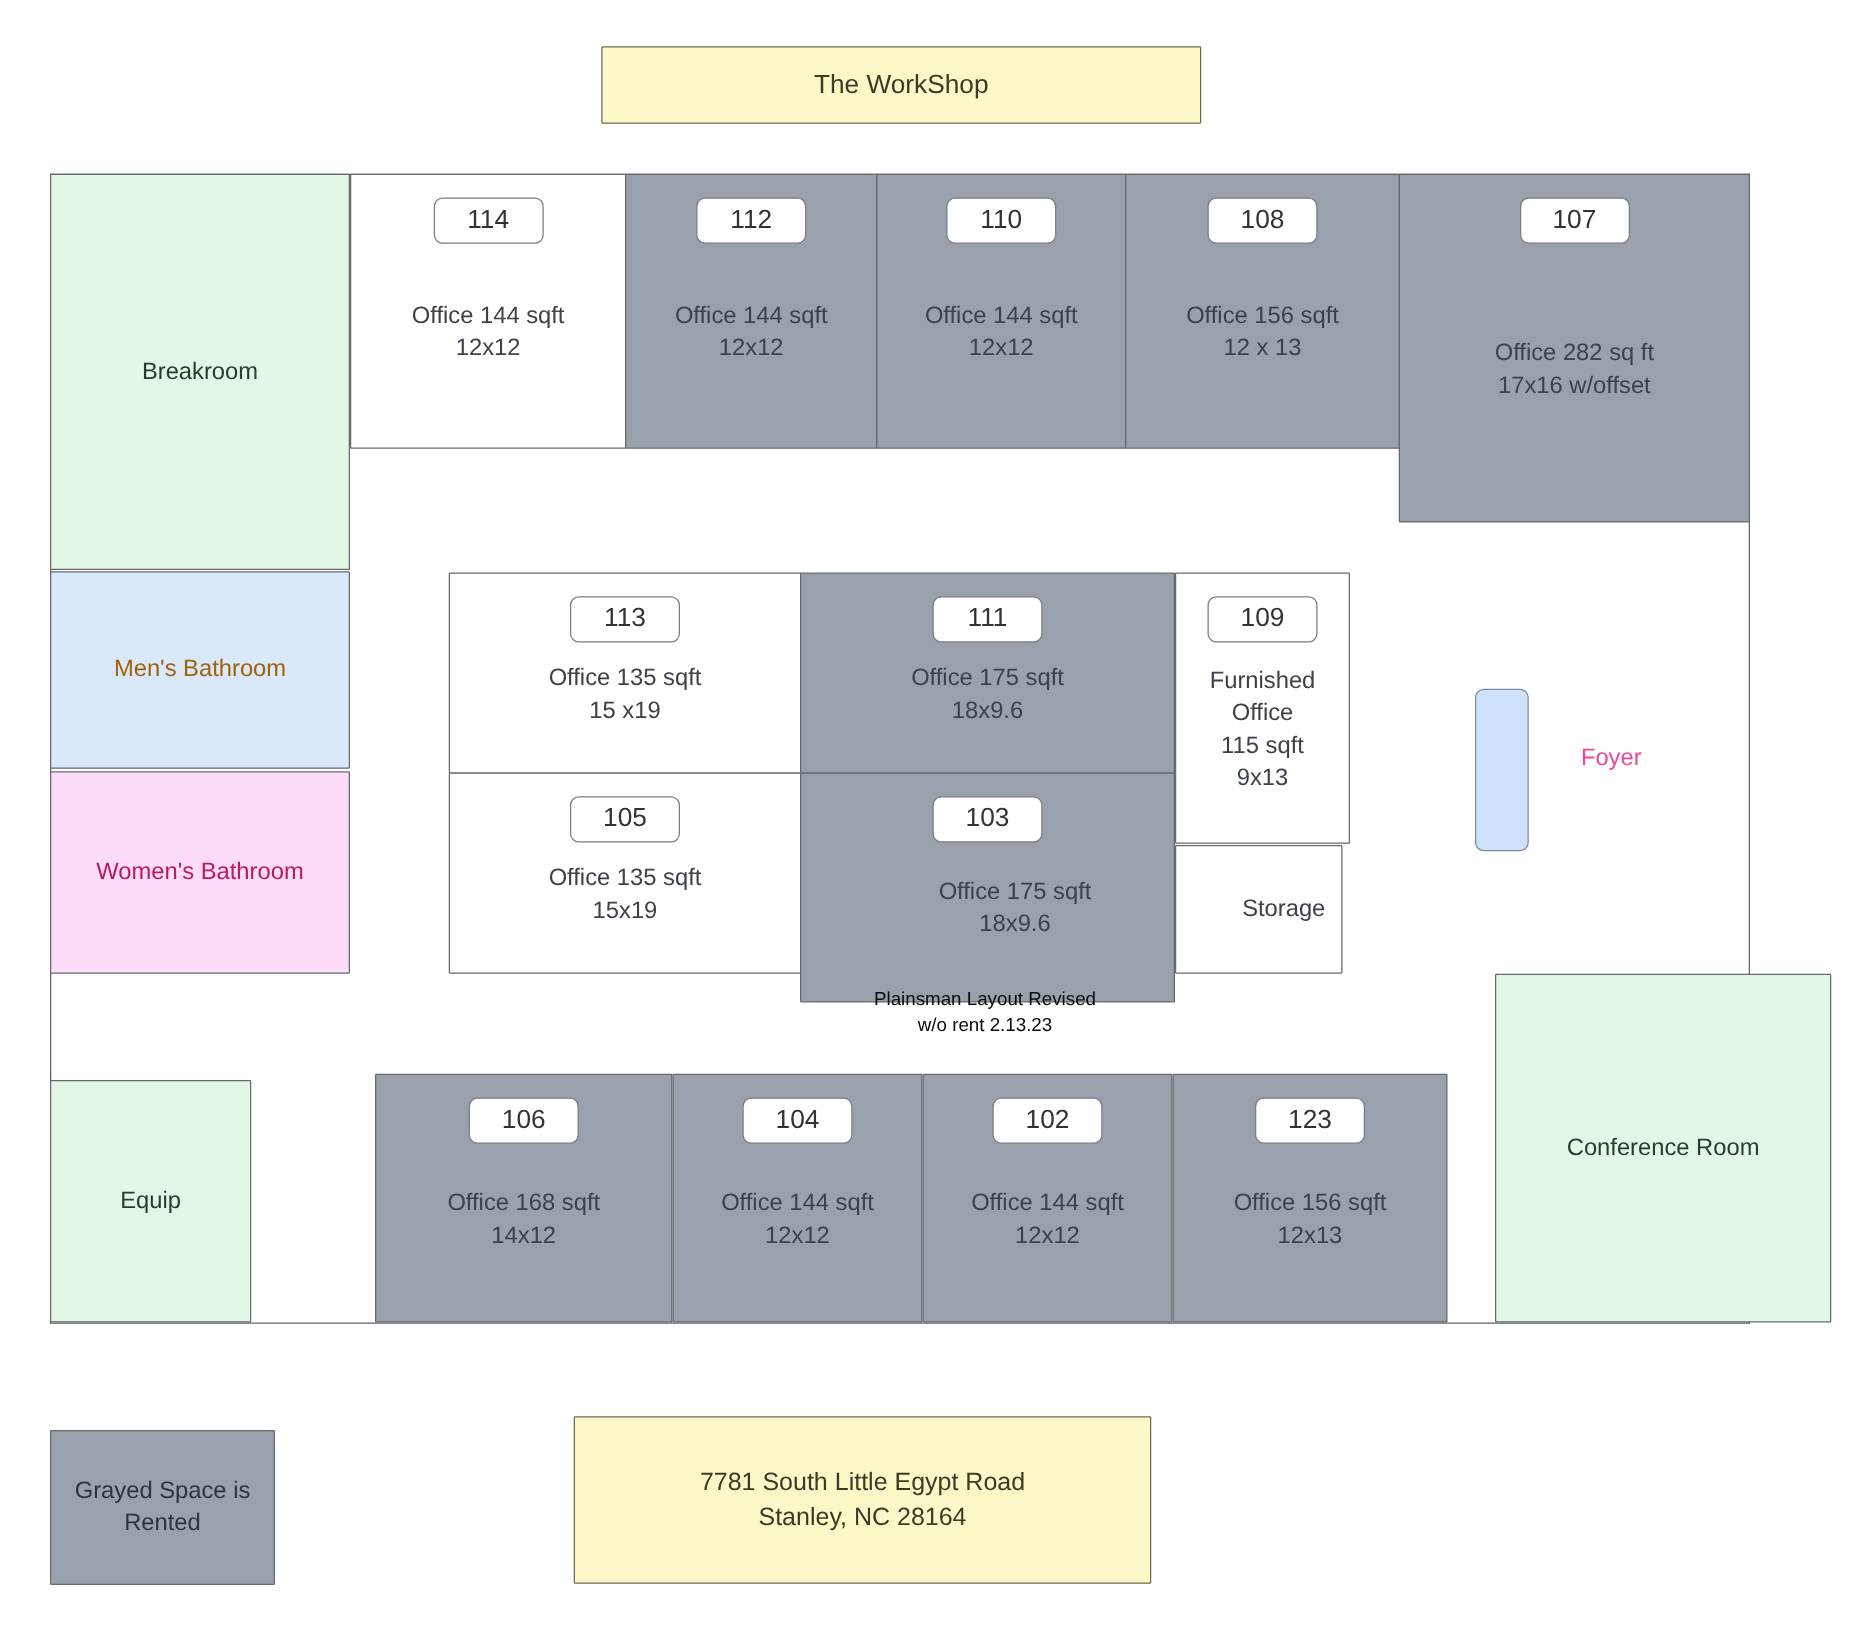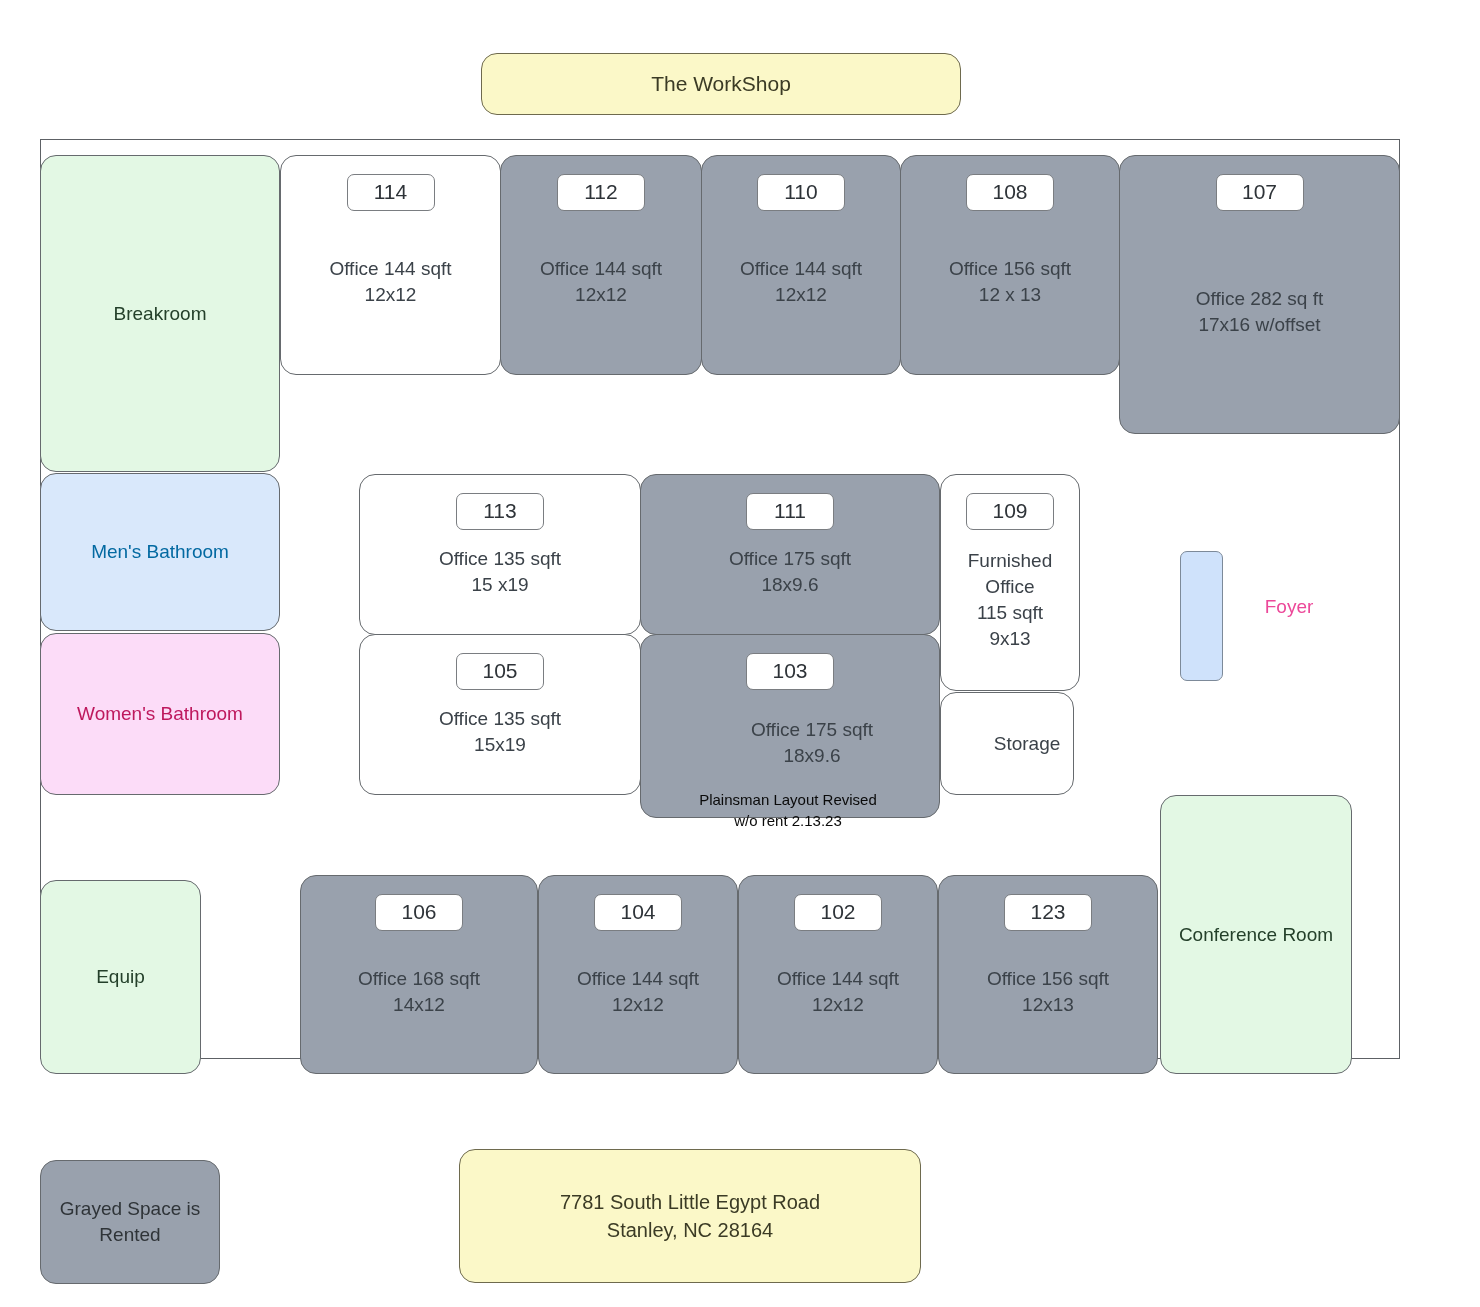--- a/index.html
+++ b/index.html
@@ -11,35 +11,34 @@
     position:relative;
     overflow:hidden;
   }
   .canvas{position:absolute;inset:0;}
 
   
   .box{
     position:absolute;
     box-sizing:border-box;
     border:1px solid #666a6e;
-    border-radius:16px;
+    border-radius:1px;
     display:flex;
     flex-direction:column;
     align-items:center;
     justify-content:center;
     text-align:center;
     font-size:19px;
     line-height:26px;
     color:#3b4249;
-    margin-top:16px;
   }
   .box.rented{background:#99a1ad;}
   .box.vacant{background:#ffffff;}
   .box.green {background:#e3f8e4;color:#24402a;}
-  .box.blue  {background:#d9e8fb;color:#0369a1;justify-content:center;}
+  .box.blue  {background:#d9e8fb;color:#a16207;justify-content:center;}
   .box.pink  {background:#fcdcf8;color:#be185d;}
   .box.yellow{background:#fbf8c8;border-color:#6e6a4e;color:#3b3b25;}
 
   
   .badge{
     position:absolute;
     top:18px;left:50%;
     transform:translateX(-50%);
     background:#ffffff;
     border:1px solid #7a7d81;
@@ -226,21 +225,21 @@
     <span class="office-body">Office 144 sqft
 12x12</span>
   </div>
 
   <div class="box rented" style="left:938px;top:859px;width:220px;height:199px;">
     <span class="badge">123</span>
     <span class="office-body">Office 156 sqft
 12x13</span>
   </div>
 
-  <div class="box green" style="left:1160px;top:779px;width:192px;height:279px;">
+  <div class="box green" style="left:1196px;top:779px;width:269px;height:279px;">
     <span class="room-label">Conference  Room</span>
   </div>
 
   <div id="legend-box" class="box rented" style="left:40px;top:1144px;width:180px;height:124px;">
     <span>Grayed Space is
 Rented</span>
   </div>
 
   <div id="address-box" class="box yellow" style="left:459px;top:1133px;width:462px;height:134px;">
     <span>7781 South Little Egypt Road

